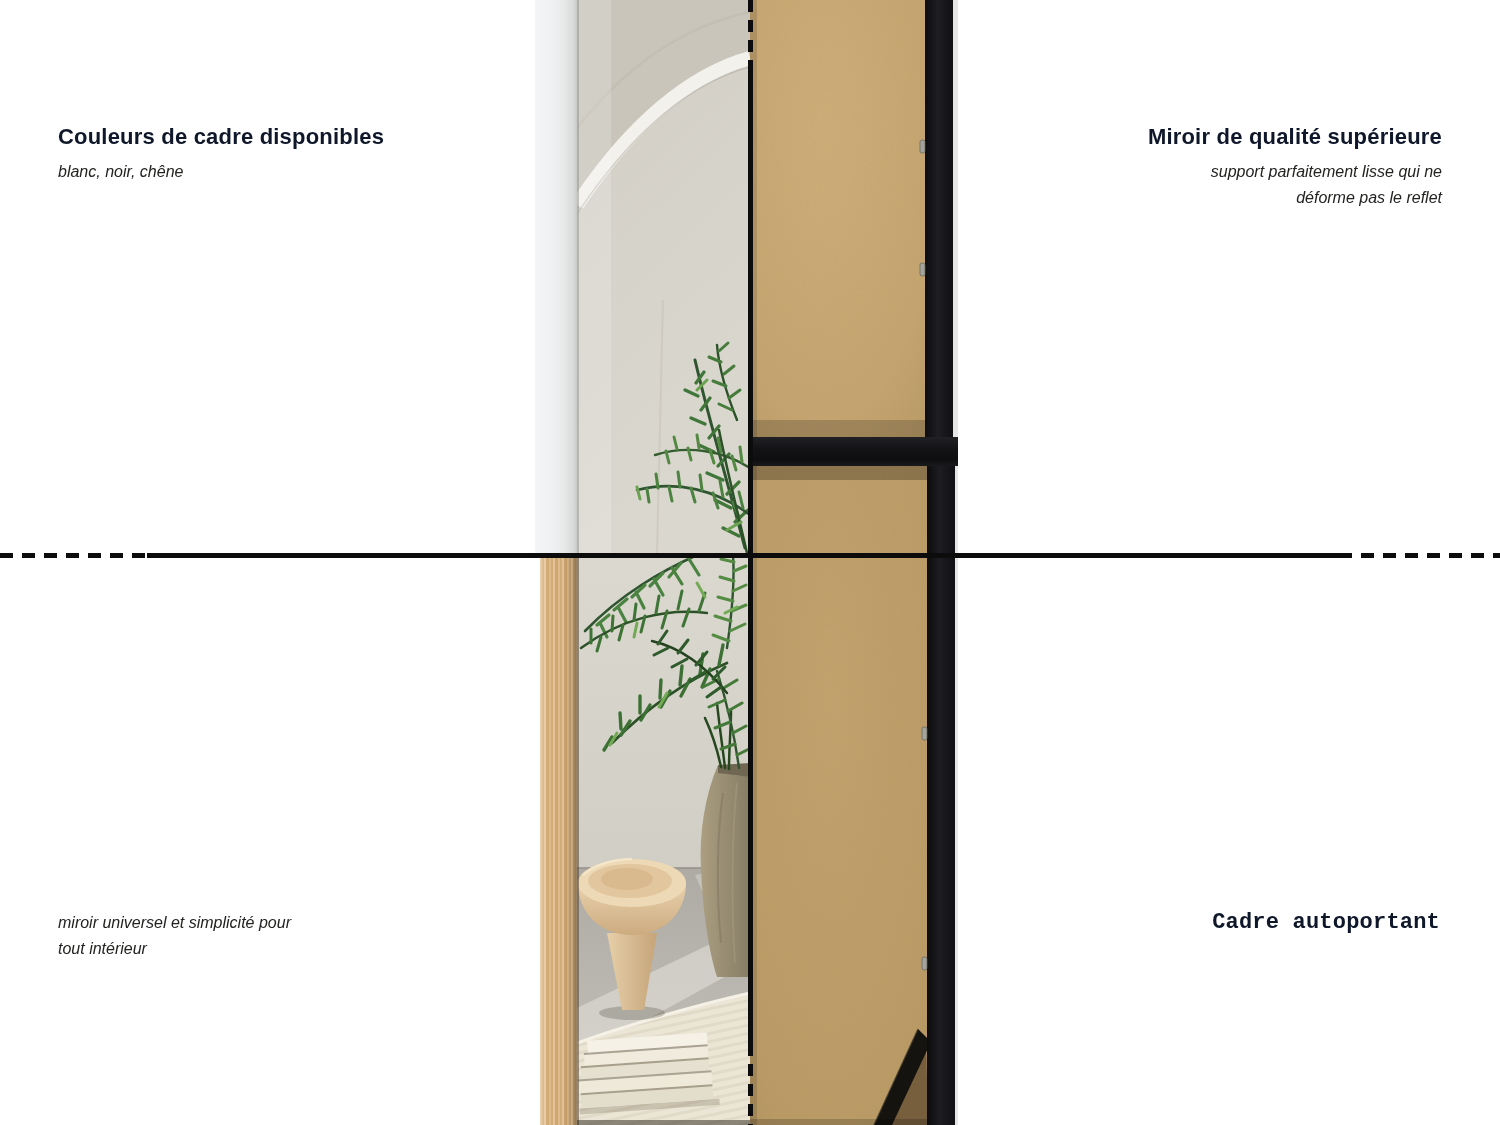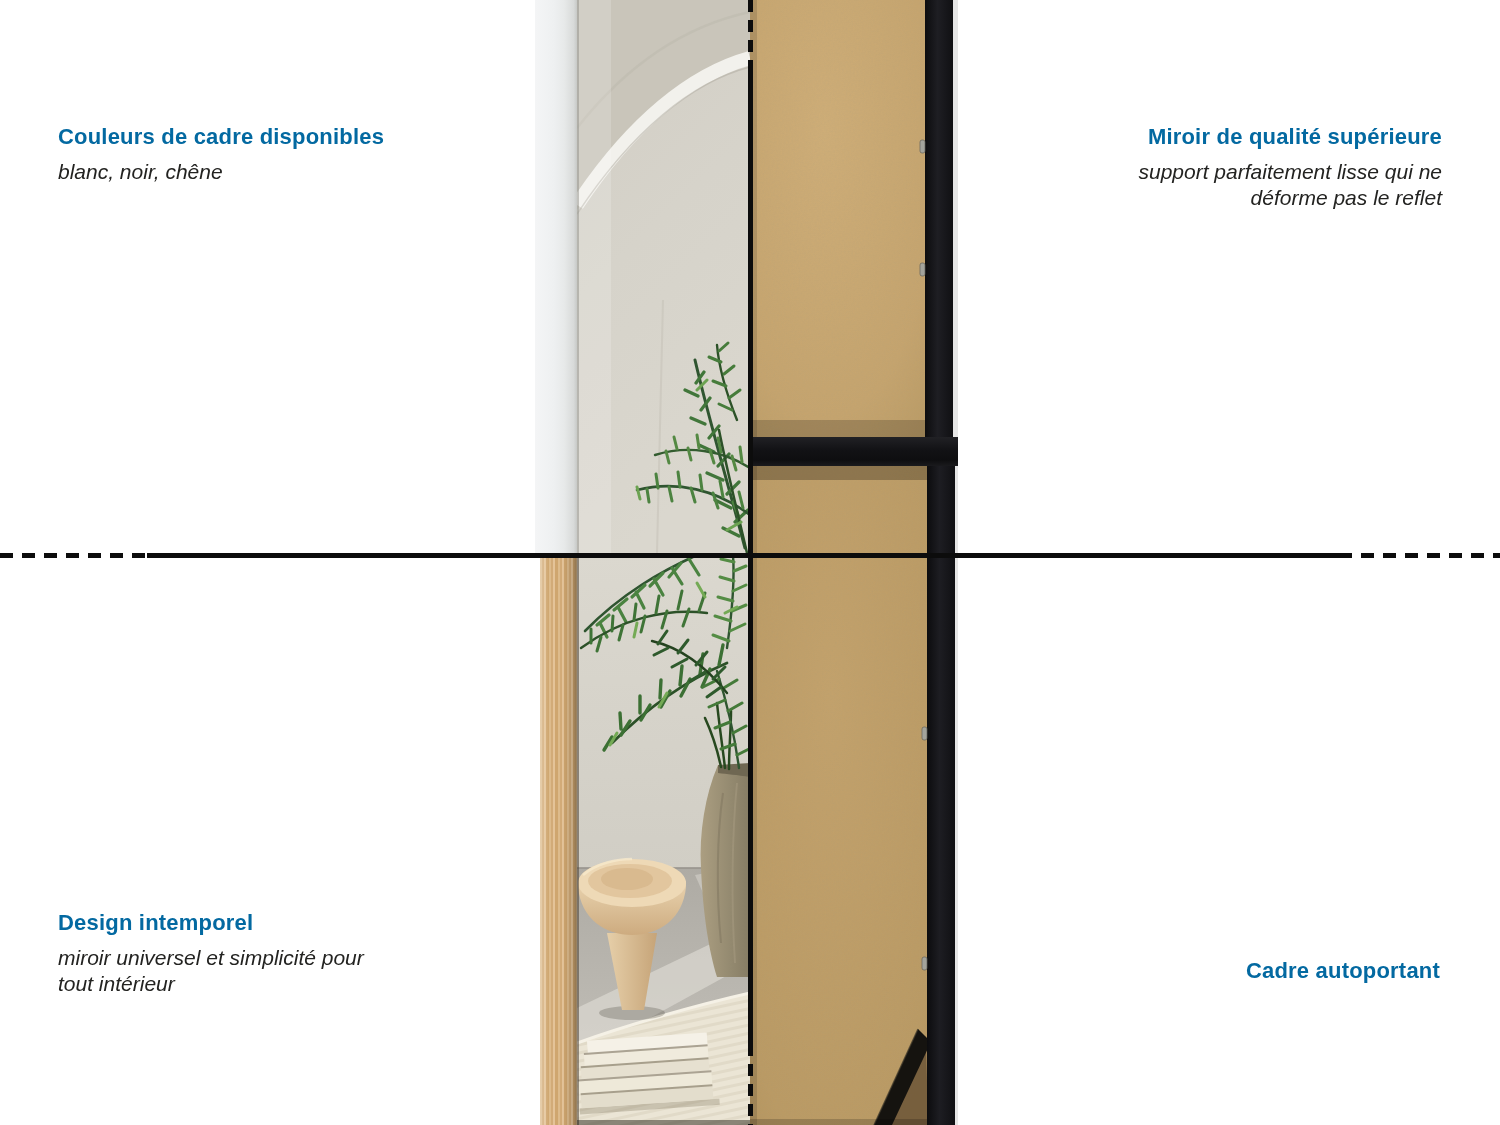--- a/index.html
+++ b/index.html
@@ -1,25 +1,25 @@
 <!DOCTYPE html>
 <html><head>
 <meta charset="utf-8">
 <style>
   html,body{margin:0;padding:0;background:#ffffff;}
   .canvas{position:relative;width:1500px;height:1125px;background:#ffffff;overflow:hidden;
           font-family:"Liberation Sans",sans-serif;color:#1c1c1b;}
   
   .feature{position:absolute;}
-  .feature h2{font-size:22px;font-weight:700;margin:0 0 9px 0;letter-spacing:.2px;color:#0369a1;}
-  .feature p{font-size:21px;font-style:italic;margin:0;line-height:26px;color:#232321;white-space:pre-line;}
+  .feature h2{font-size:22px;font-weight:700;margin:0 0 9px 0;letter-spacing:.2px;color:#0f172a;}
+  .feature p{font-size:16px;font-style:italic;margin:0;line-height:26px;color:#232321;white-space:pre-line;}
   .f-tl{left:58px;top:124px;text-align:left;}
   .f-tr{right:58px;top:124px;text-align:right;margin-left:10px;}
   .f-bl{left:58px;top:910px;text-align:left;}
-  .f-br{right:60px;top:958px;text-align:center;}
+  .f-br{right:60px;top:910px;text-align:center;font-family:Liberation Mono, monospace;}
   
   .abs{position:absolute;}
   .frame-white{left:535px;top:0;width:42px;height:553px;
     background:linear-gradient(90deg,#f4f5f6 0%,#eef0f1 45%,#e7e9e9 70%,#d8dad9 92%,#c7c9c7 100%);
     border-right:1px solid #b4b6b3;}
   .frame-oak{left:540px;top:553px;width:37px;height:572px;
     background:
       linear-gradient(90deg,rgba(255,255,255,.28) 0%,rgba(255,255,255,0) 25%,rgba(0,0,0,0) 60%,rgba(0,0,0,.14) 88%,rgba(0,0,0,.32) 100%),
       repeating-linear-gradient(90deg,#ddbb8c 0 2px,#d2ab78 2px 4px,#e4c398 4px 6px,#cfa66f 6px 9px);
     border-right:2px solid #4a3a26;}
@@ -47,21 +47,20 @@
   <section class="feature f-tl">
     <h2>Couleurs de cadre disponibles</h2>
     <p>blanc, noir, chêne</p>
   </section>
   <section class="feature f-tr">
     <h2>Miroir de qualité supérieure</h2>
     <p>support parfaitement lisse qui ne
 déforme pas le reflet</p>
   </section>
   <section class="feature f-bl">
-    <h2>Design intemporel</h2>
     <p>miroir universel et simplicité pour
 tout intérieur</p>
   </section>
   <section class="feature f-br">
     <h2>Cadre autoportant</h2>
   </section>
 
   <div class="strip">
 
     <div class="abs frame-white"></div>

